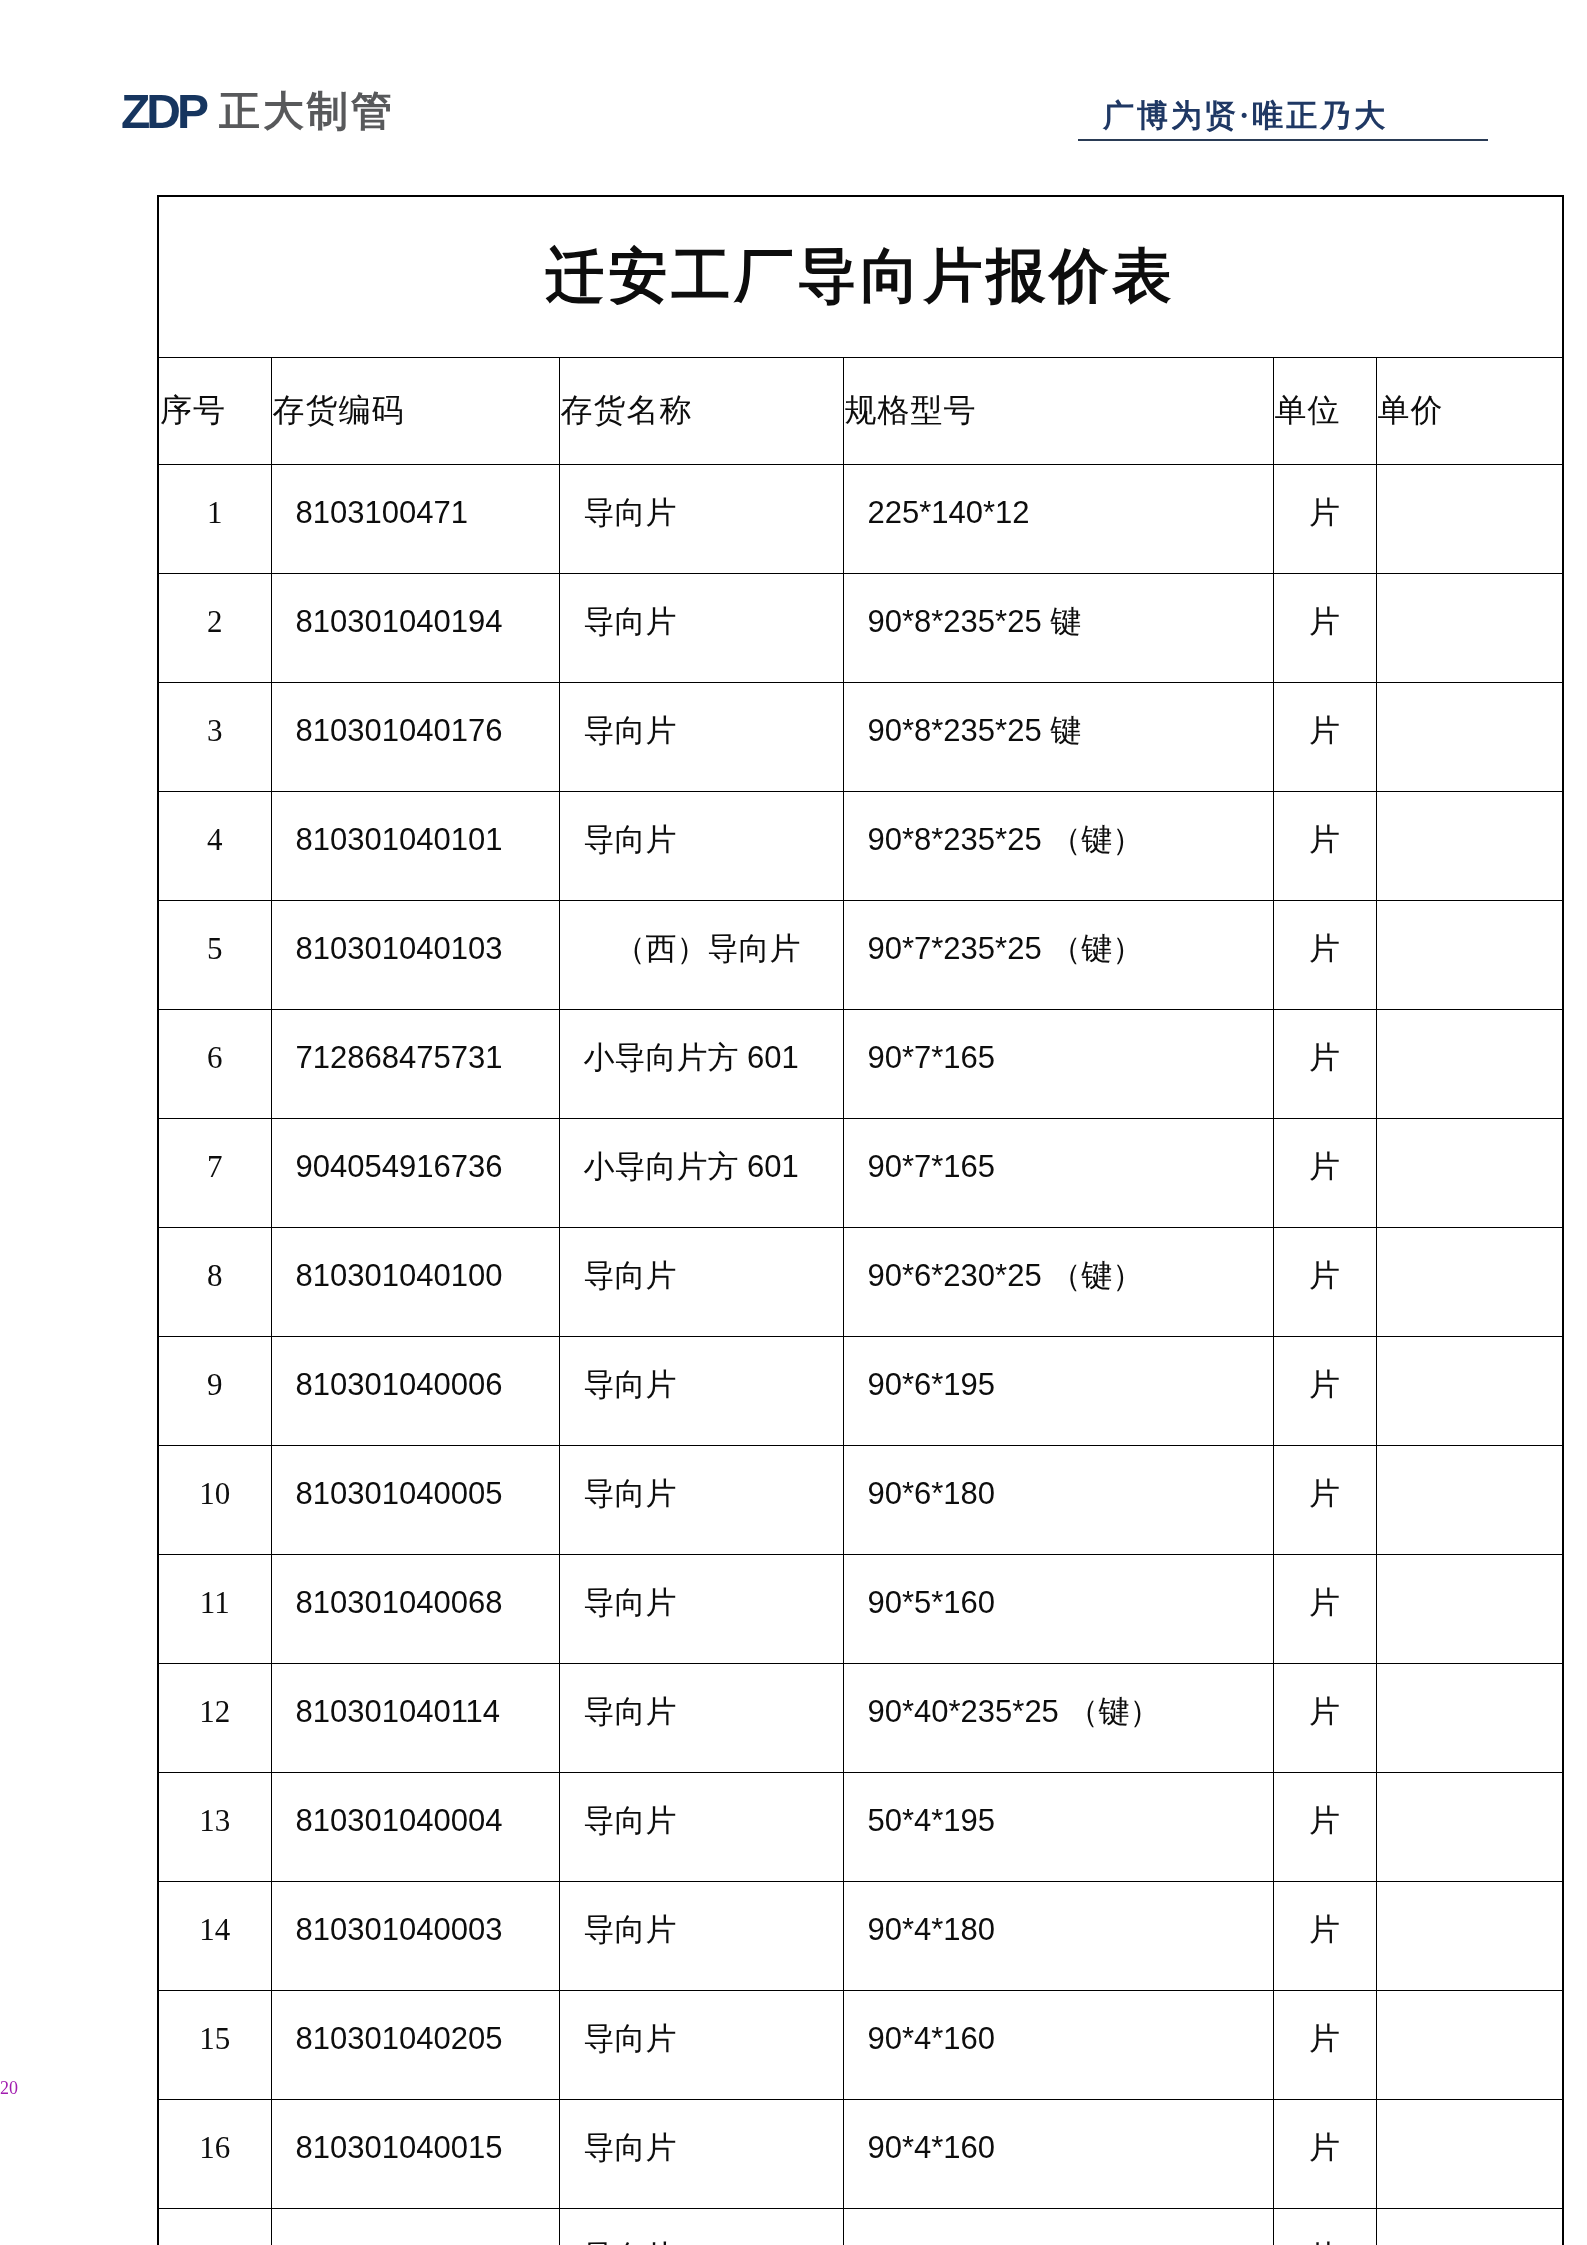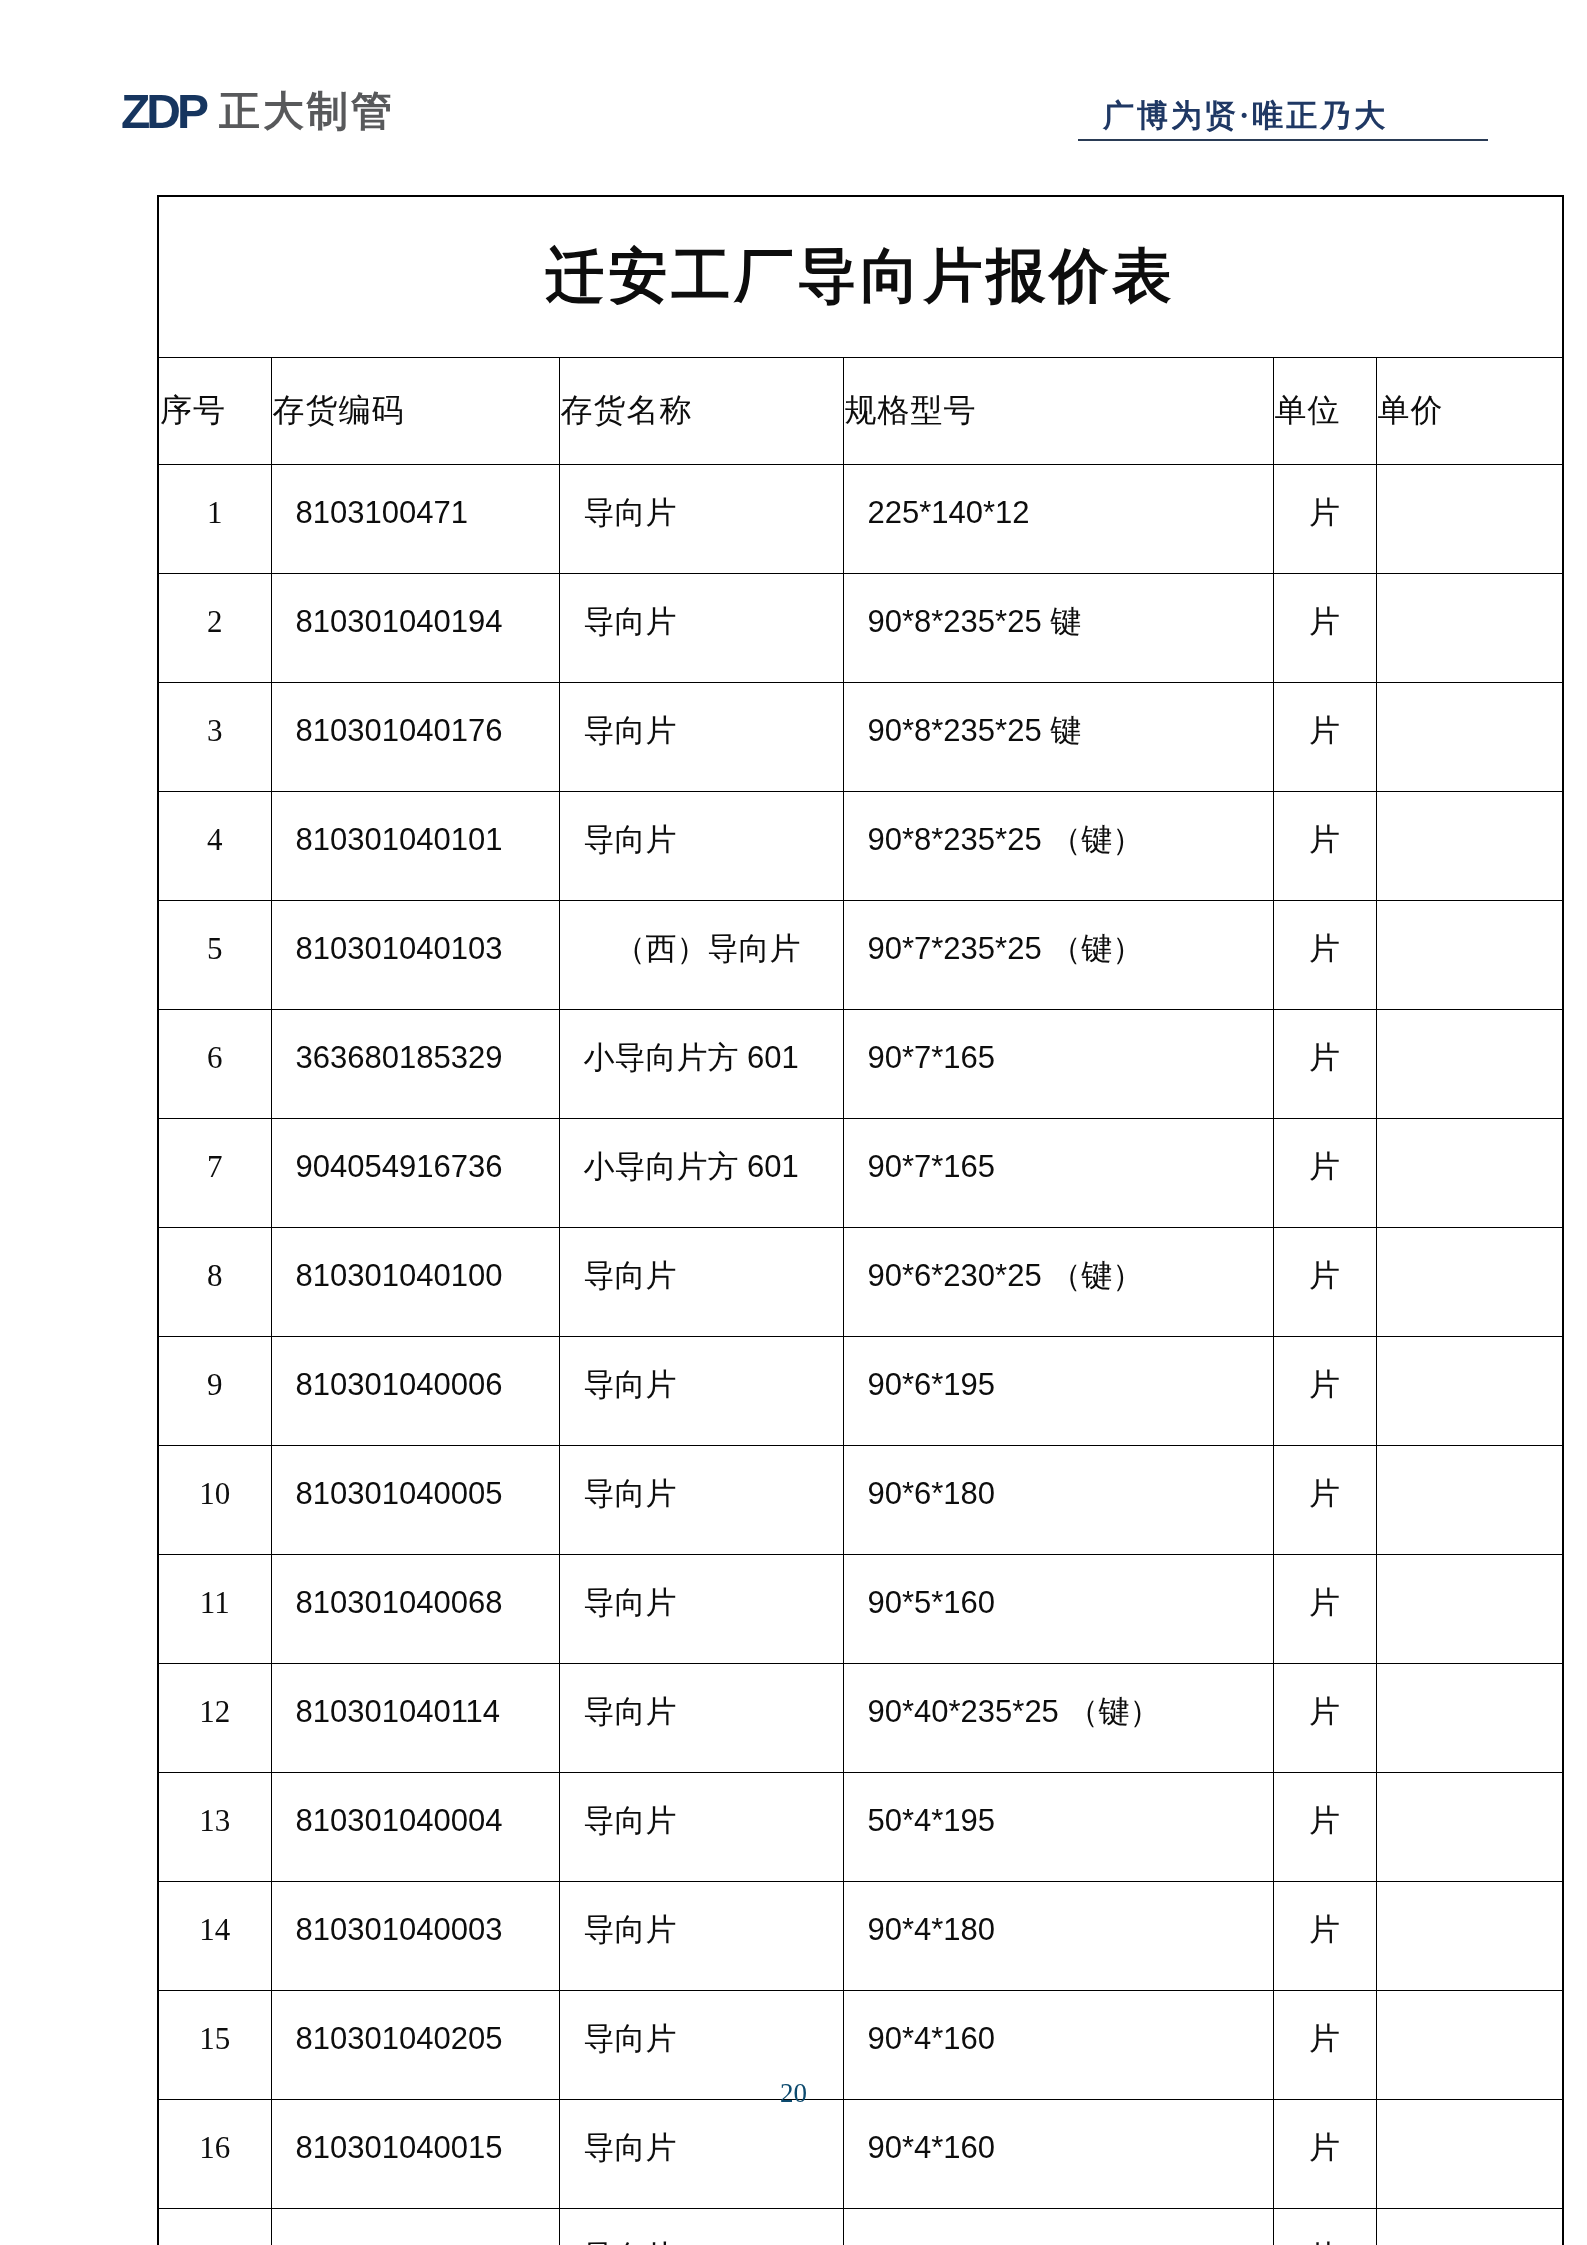--- a/index.html
+++ b/index.html
@@ -117,24 +117,23 @@
   td.cell-unit{
     font-family:"Liberation Serif","DejaVu Serif",serif;
     text-align:center;
   }
   td.cell-price{ }
   
   .page-number{
     position:absolute;
     left:0; top:2078px;
     width:100%;
-    text-align:center;
-    font-family:"Liberation Serif","DejaVu Serif",serif;
-    font-size:27px;
-    color:#0c4a6e;
+    font-family:"Liberation Serif","DejaVu Serif",serif;
+    font-size:18px;
+    color:#a21caf;
   }
 </style>
 </head>
 <body>
 
 <div class="page">
 
   <div class="logo">
     <span class="logo-zdp">ZDP</span>
     <span class="logo-company">正大制管</span>
@@ -199,21 +198,21 @@
         <tr class="data-row">
     <td class="cell-no">5</td>
     <td class="cell-code">810301040103</td>
     <td class="cell-name">　（西）导向片</td>
     <td class="cell-spec">90*7*235*25 （键）</td>
     <td class="cell-unit">片</td>
     <td class="cell-price"></td>
   </tr>
         <tr class="data-row">
     <td class="cell-no">6</td>
-    <td class="cell-code">363680185329</td>
+    <td class="cell-code">712868475731</td>
     <td class="cell-name">小导向片方 601</td>
     <td class="cell-spec">90*7*165</td>
     <td class="cell-unit">片</td>
     <td class="cell-price"></td>
   </tr>
         <tr class="data-row">
     <td class="cell-no">7</td>
     <td class="cell-code">904054916736</td>
     <td class="cell-name">小导向片方 601</td>
     <td class="cell-spec">90*7*165</td>

